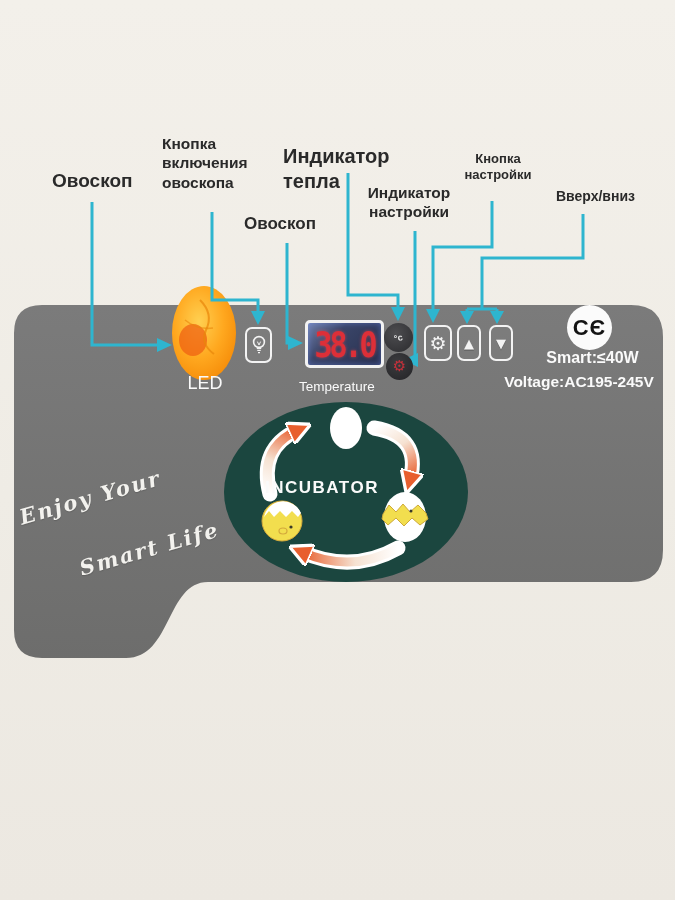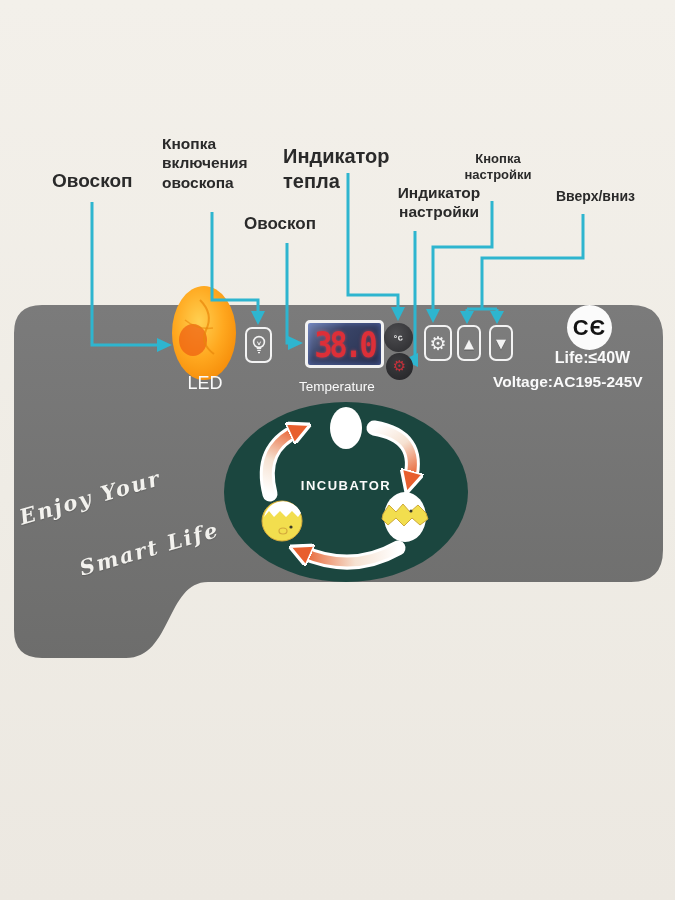--- a/index.html
+++ b/index.html
@@ -138,21 +138,21 @@
       <polygon points="433,323 426,309 440,309"></polygon>
       <polygon points="467,324 460,311 474,311"></polygon>
       <polygon points="497,324 490,311 504,311"></polygon>
     </g>
   </svg>
 
   <div class="callout" style="left:52px;top:169px;width:100px;font-size:19px;">Овоскоп</div>
   <div class="callout" style="left:162px;top:134px;width:96px;font-size:15.5px;">Кнопка включения овоскопа</div>
   <div class="callout" style="left:283px;top:144px;width:118px;font-size:20px;">Индикатор тепла</div>
   <div class="callout" style="left:244px;top:213px;width:90px;font-size:17px;">Овоскоп</div>
-  <div class="callout" style="left:362px;top:183px;width:94px;font-size:15.5px;text-align:center;margin-left:30px;">Индикатор настройки</div>
+  <div class="callout" style="left:362px;top:183px;width:94px;font-size:15.5px;text-align:center;">Индикатор настройки</div>
   <div class="callout" style="left:451px;top:151px;width:94px;font-size:13px;text-align:center;">Кнопка настройки</div>
   <div class="callout" style="left:556px;top:188px;width:110px;font-size:14px;">Вверх/вниз</div>
 
   <div class="btn" style="left:245px;top:327px;width:27px;height:36px;">
     <svg width="16" height="23" viewBox="0 0 16 23">
       <circle cx="8" cy="8" r="5.4" fill="none" stroke="#f3f3f3" stroke-width="1.6"></circle>
       <path d="M8 11 L6.4 7.6 M8 11 L9.6 7.6" stroke="#f3f3f3" stroke-width="1" fill="none"></path>
       <path d="M5.8 14.2 H10.2 M6.3 16.4 H9.7 M7 18.6 H9" stroke="#f3f3f3" stroke-width="1.4" fill="none"></path>
     </svg>
   </div>
@@ -176,24 +176,24 @@
   <div class="btn" style="left:457px;top:325px;width:24px;height:36px;">
     <span style="font-size:13px;line-height:1;font-family:'DejaVu Sans',sans-serif;text-shadow:0 1px 0 #555;">▲</span>
   </div>
 
   <div class="btn" style="left:489px;top:325px;width:24px;height:36px;">
     <span style="font-size:13px;line-height:1;font-family:'DejaVu Sans',sans-serif;text-shadow:0 1px 0 #555;">▼</span>
   </div>
 
   <div class="ce">CЄ</div>
 
-  <div class="panel-text" style="left:520px;top:349px;width:145px;text-align:center;font-size:16px;font-weight:600;">Life:≤40W</div>
-  <div class="panel-text" style="left:493px;top:373px;width:172px;font-size:15.5px;font-weight:600;">Voltage:AC195-245V</div>
+  <div class="panel-text" style="left:520px;top:349px;width:145px;text-align:center;font-size:16px;font-weight:600;">Smart:≤40W</div>
+  <div class="panel-text" style="left:493px;top:373px;width:172px;text-align:center;font-size:15.5px;font-weight:600;">Voltage:AC195-245V</div>
 
   <div class="panel-text" style="left:175px;top:373px;width:60px;text-align:center;font-size:18px;font-weight:normal;">LED</div>
   <div class="panel-text" style="left:299px;top:379px;width:92px;text-align:left;font-size:13.5px;">Temperature</div>
 
-  <div class="panel-text" style="left:265px;top:478px;width:162px;text-align:center;font-size:13px;font-weight:bold;letter-spacing:1.5px;">INCUBATOR</div>
+  <div class="panel-text" style="left:265px;top:478px;width:162px;font-size:17px;font-weight:bold;letter-spacing:1.5px;">INCUBATOR</div>
 
   <div class="script" style="left:20px;top:505px;">Enjoy Your</div>
   <div class="script" style="left:80px;top:556px;">Smart Life</div>
 
 </div>
 
 </body></html>

